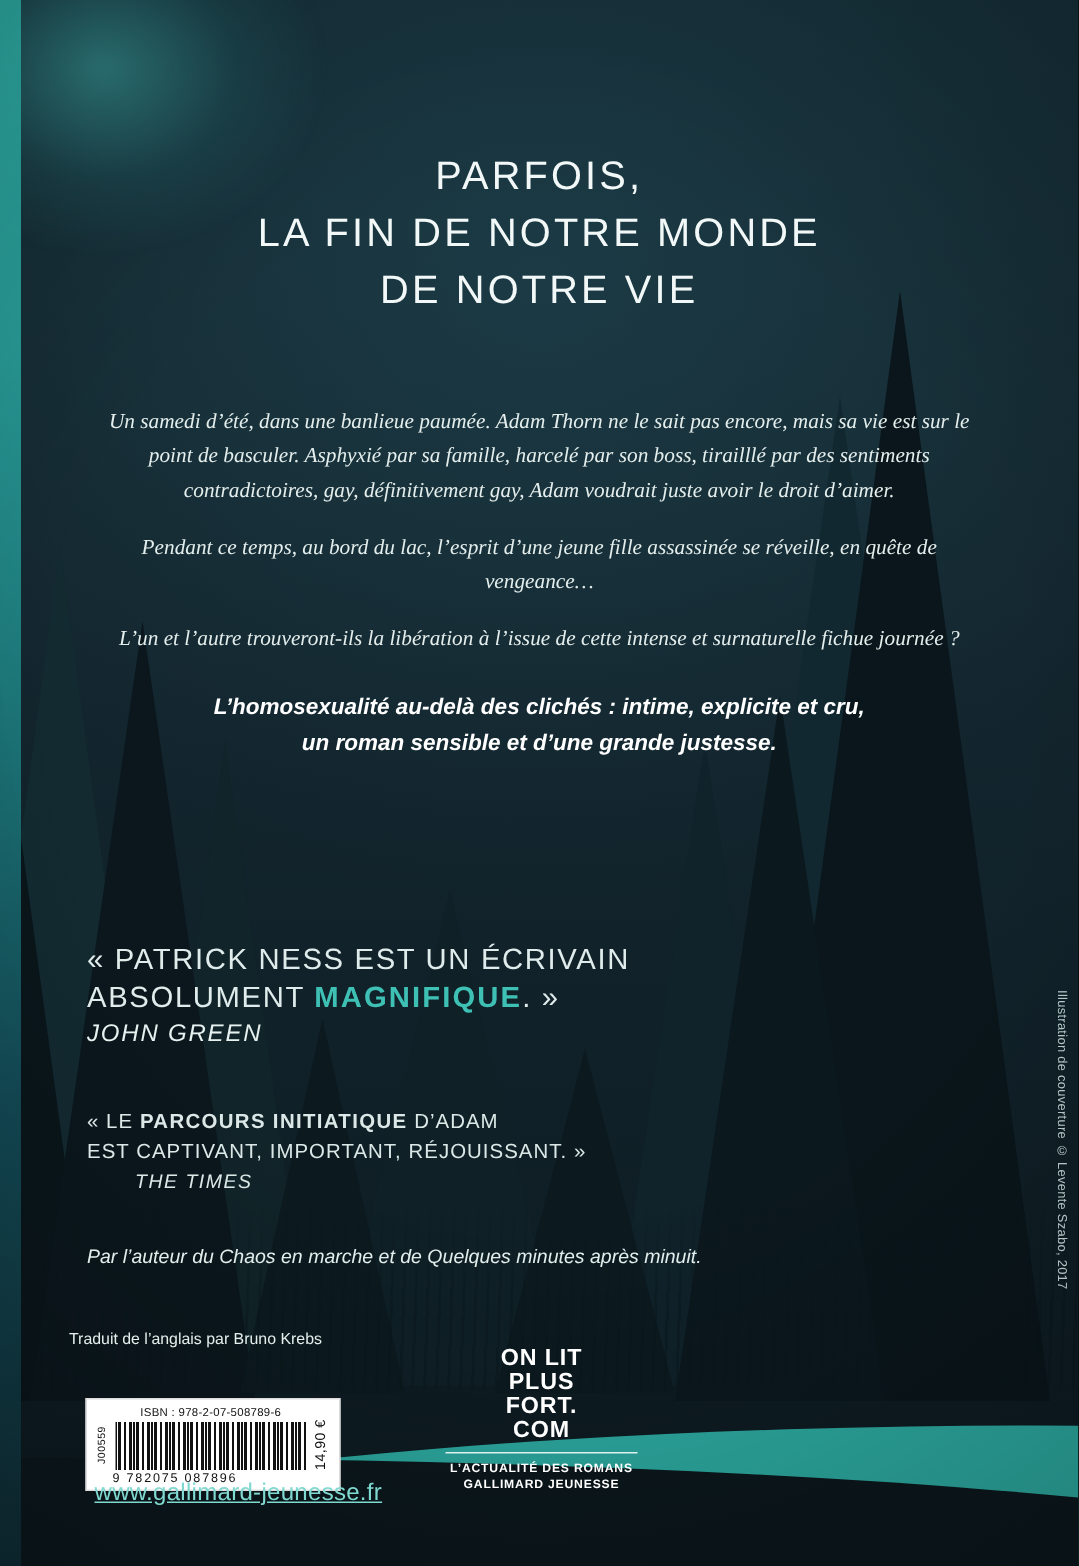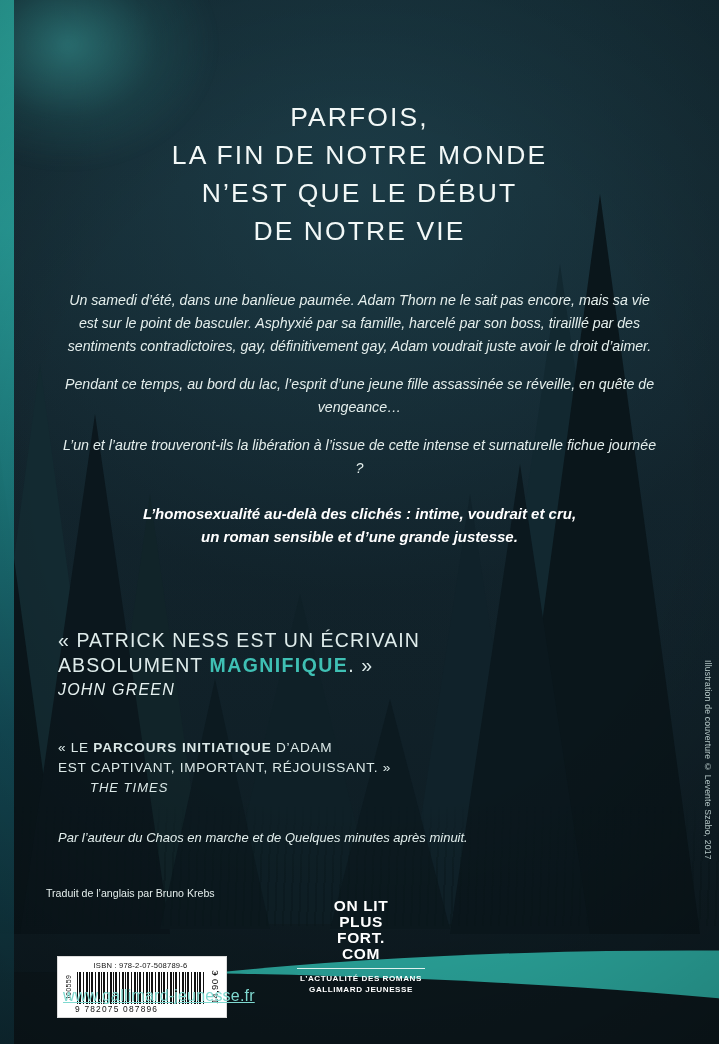--- a/index.html
+++ b/index.html
@@ -90,26 +90,26 @@
     line-height: 1.44;
     letter-spacing: 2.1px;
     font-weight: 400;
     color: #f2f8f7;
     text-transform: uppercase;
     font-family: "Liberation Sans", sans-serif;
   }
   .tagline div { white-space: nowrap; }
 
   .blurb {
-    margin-top: 38px;
+    margin-top: 58px;
     font-size: 14.2px;
     line-height: 1.62;
     color: #e4eeec;
     font-style: italic;
-    font-family: Liberation Sans, sans-serif;
+    font-family: Liberation Serif, serif;
   }
   .blurb p { margin-bottom: 15px; }
   .blurb p:last-child { margin-bottom: 0; }
 
   .pitch {
     margin-top: 22px;
     font-size: 15px;
     line-height: 1.55;
     font-weight: bold;
     font-style: italic;
@@ -175,21 +175,21 @@
     left: 46px;
     top: 887px;
     font-size: 10.6px;
     color: #e4eeec;
   }
 
   
   .barcode-box {
     position: absolute;
     left: 57px;
-    top: 956px;
+    top: 932px;
     width: 170px;
     height: 62px;
     background: #ffffff;
     border: 1px solid #dcdcdc;
     display: flex;
     align-items: stretch;
     padding: 3px 4px 2px 4px;
   }
   .bc-left {
     width: 13px;
@@ -325,32 +325,31 @@
   <div class="bottom-swash"></div>
   <div class="bottom-swash2"></div>
   <div class="teal-strip"></div>
   <div class="vignette"></div>
 
   <div class="content">
 
     <div class="tagline">
       <div>PARFOIS,</div>
       <div>LA FIN DE NOTRE MONDE</div>
-      <div>N’EST QUE LE DÉBUT</div>
       <div>DE NOTRE VIE</div>
     </div>
 
     <div class="blurb">
       <p>Un samedi d’été, dans une banlieue paumée. Adam Thorn ne le sait pas encore, mais sa vie est sur le point de basculer. Asphyxié par sa famille, harcelé par son boss, tirailllé par des sentiments contradictoires, gay, définitivement gay, Adam voudrait juste avoir le droit d’aimer.</p>
       <p>Pendant ce temps, au bord du lac, l’esprit d’une jeune fille assassinée se réveille, en quête de vengeance…</p>
       <p>L’un et l’autre trouveront-ils la libération à l’issue de cette intense et surnaturelle fichue journée ?</p>
     </div>
 
     <div class="pitch">
-      <div>L’homosexualité au-delà des clichés : intime, voudrait et cru,</div>
+      <div>L’homosexualité au-delà des clichés : intime, explicite et cru,</div>
       <div>un roman sensible et d’une grande justesse.</div>
     </div>
   </div>
 
   <div class="quote1">
     <div>« PATRICK NESS EST UN ÉCRIVAIN</div>
     <div>
       <span>ABSOLUMENT </span><span class="hl">MAGNIFIQUE</span><span>. »</span>
     </div>
     <span class="src">JOHN GREEN</span>

